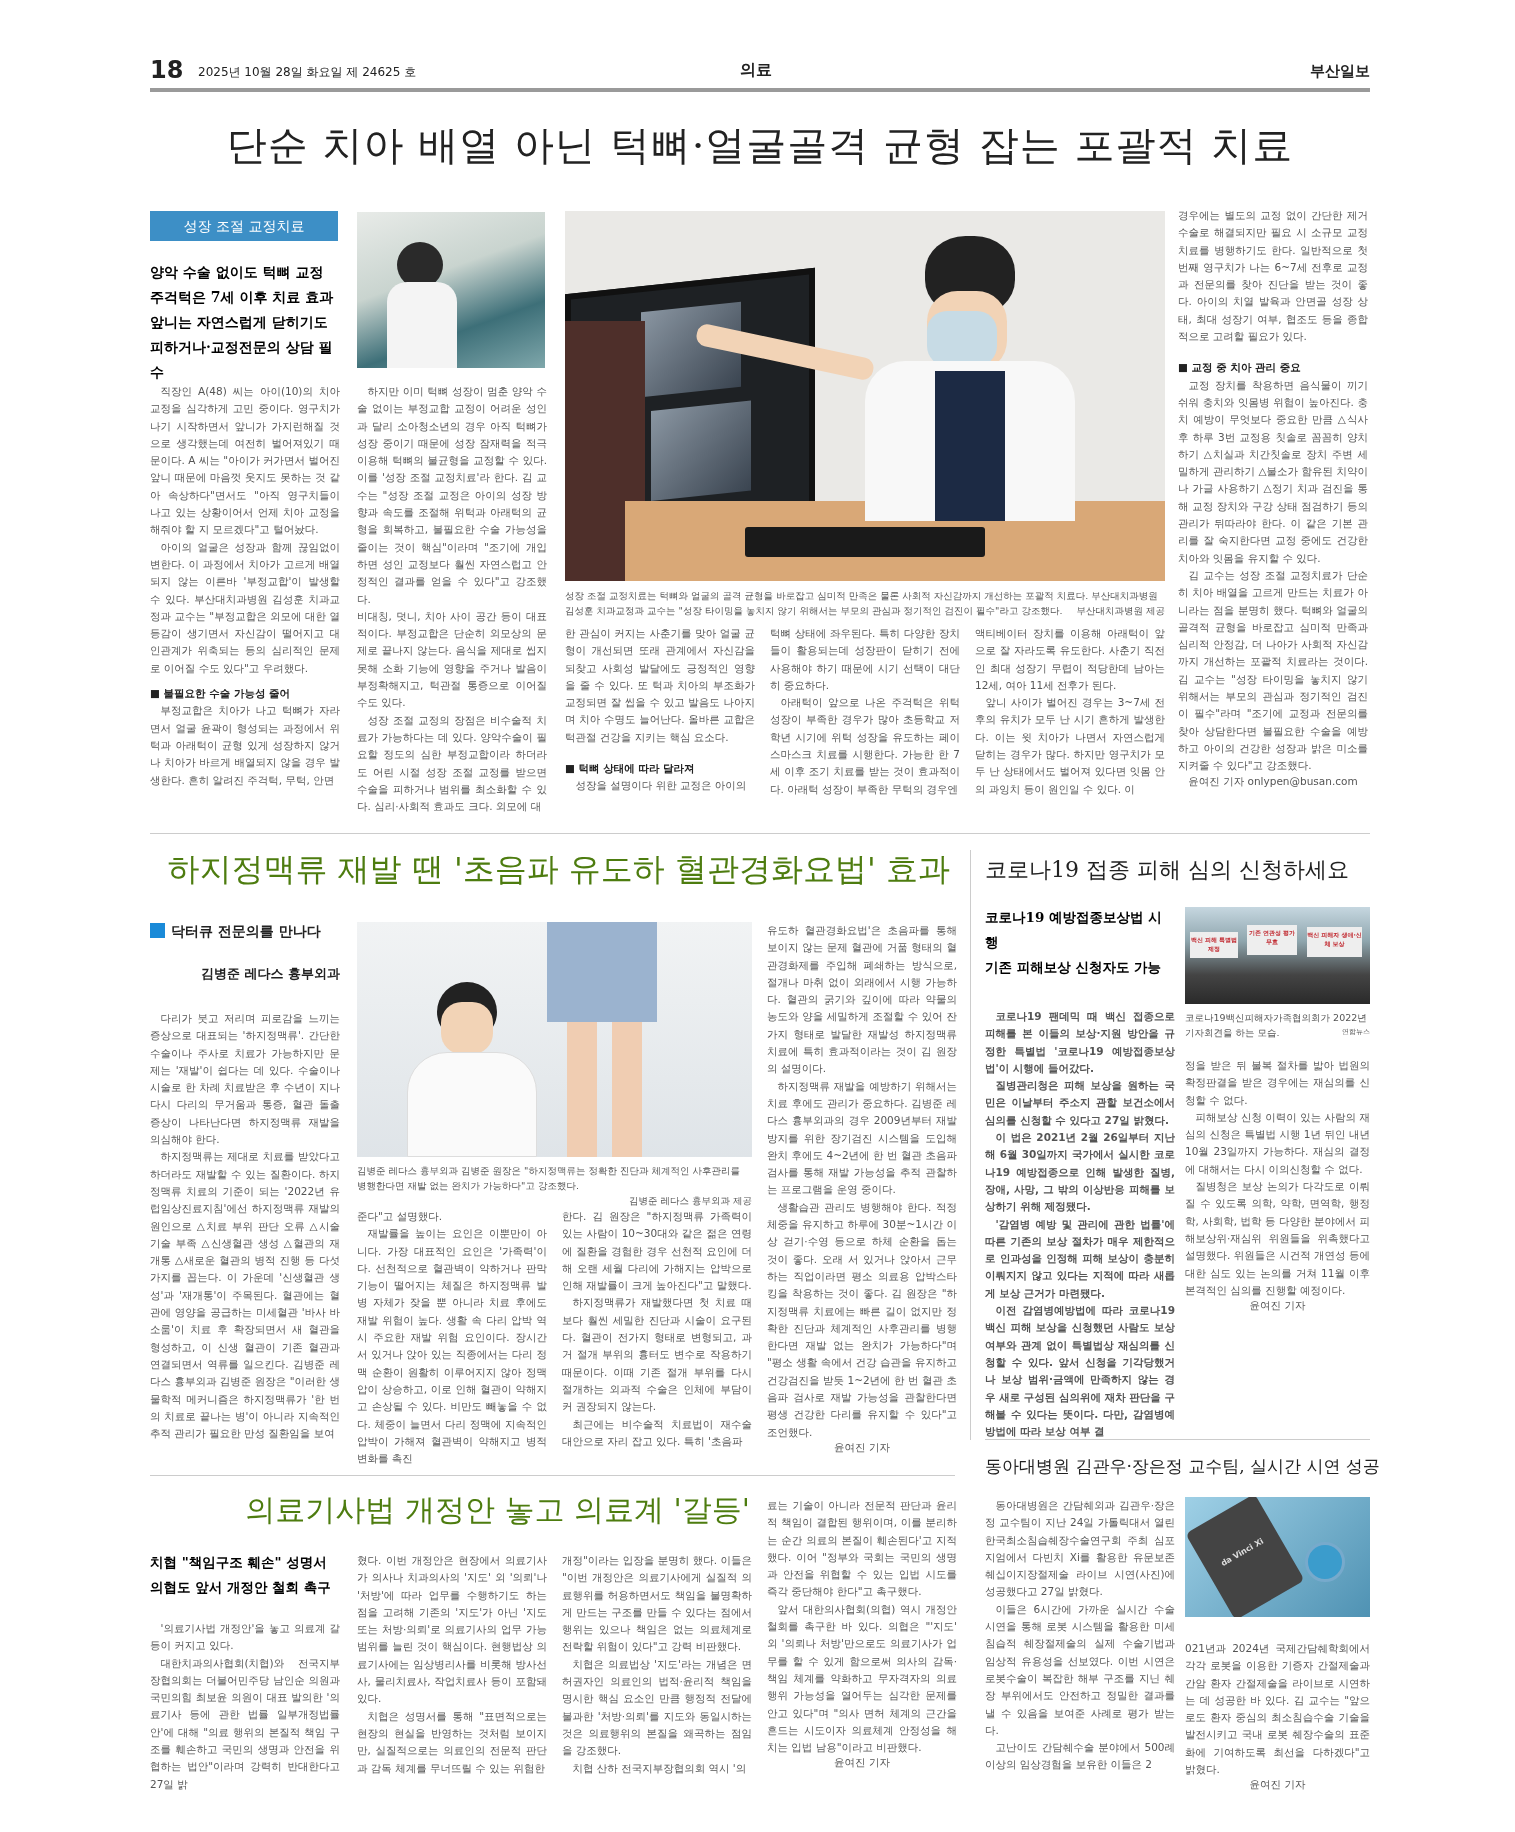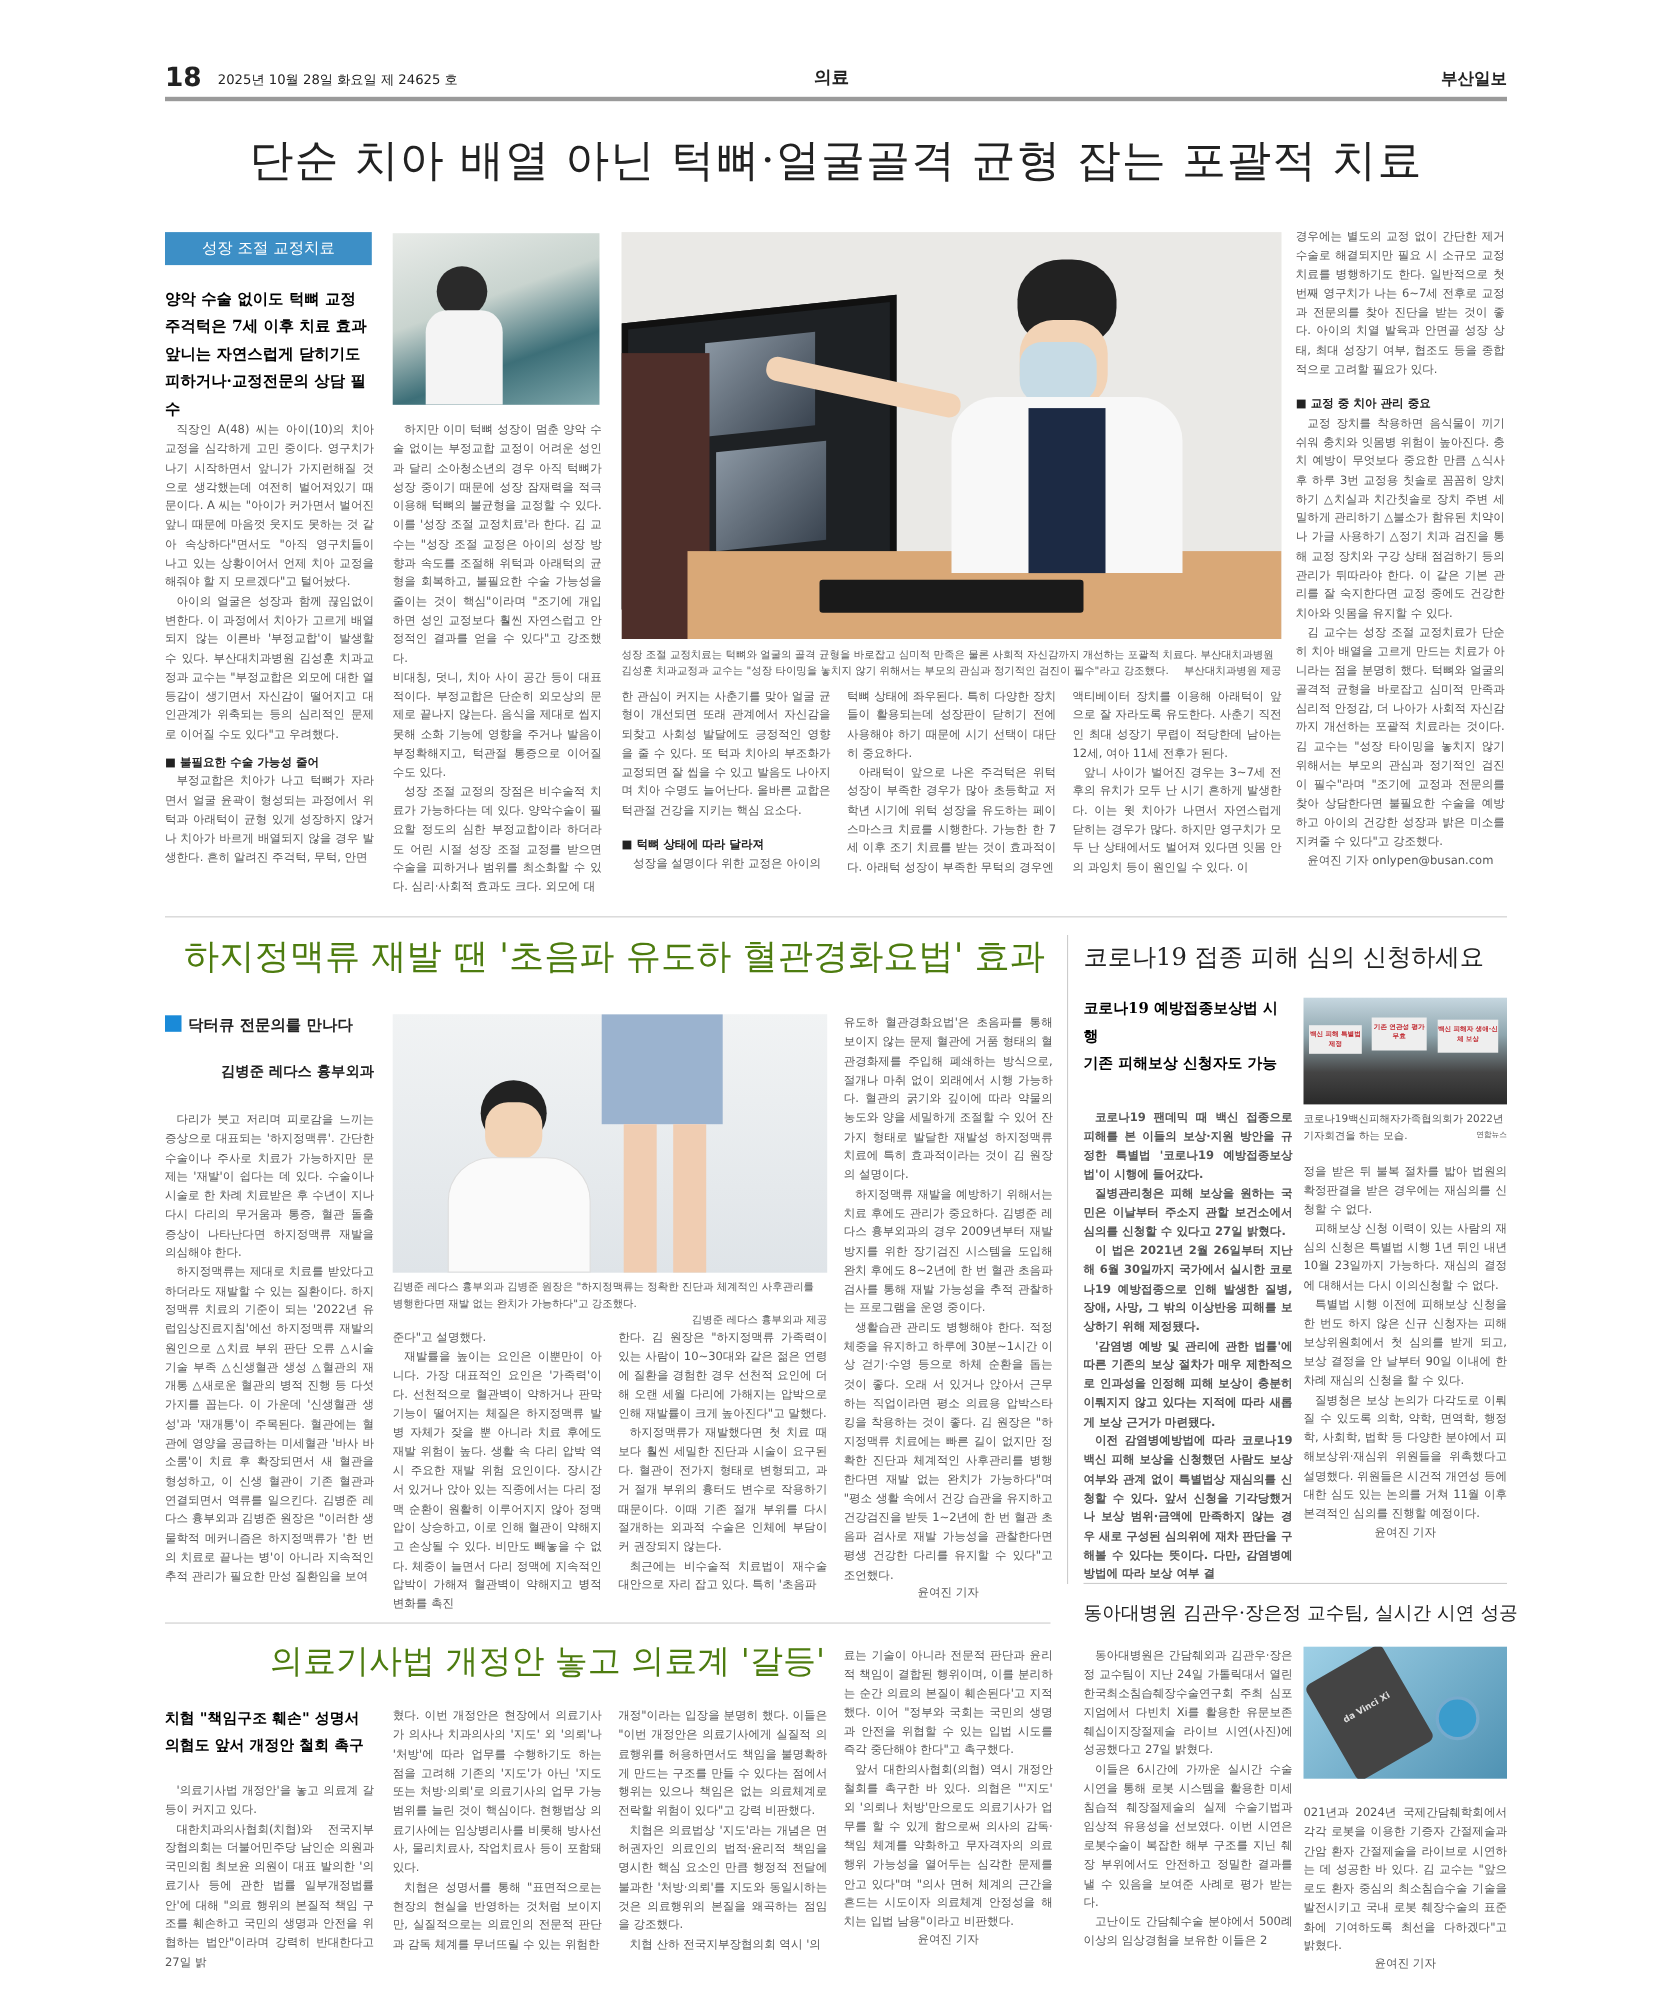--- a/index.html
+++ b/index.html
@@ -131,21 +131,21 @@
   <p style="text-indent:0">준다"고 설명했다.</p>
   <p>재발률을 높이는 요인은 이뿐만이 아니다. 가장 대표적인 요인은 '가족력'이다. 선천적으로 혈관벽이 약하거나 판막 기능이 떨어지는 체질은 하지정맥류 발병 자체가 잦을 뿐 아니라 치료 후에도 재발 위험이 높다. 생활 속 다리 압박 역시 주요한 재발 위험 요인이다. 장시간 서 있거나 앉아 있는 직종에서는 다리 정맥 순환이 원활히 이루어지지 않아 정맥압이 상승하고, 이로 인해 혈관이 약해지고 손상될 수 있다. 비만도 빼놓을 수 없다. 체중이 늘면서 다리 정맥에 지속적인 압박이 가해져 혈관벽이 약해지고 병적 변화를 촉진</p>
 </div>
 <div class="abs body" style="left:562px;top:1208px;width:190px;">
   <p style="text-indent:0">한다. 김 원장은 "하지정맥류 가족력이 있는 사람이 10~30대와 같은 젊은 연령에 질환을 경험한 경우 선천적 요인에 더해 오랜 세월 다리에 가해지는 압박으로 인해 재발률이 크게 높아진다"고 말했다.</p>
   <p>하지정맥류가 재발했다면 첫 치료 때보다 훨씬 세밀한 진단과 시술이 요구된다. 혈관이 전가지 형태로 변형되고, 과거 절개 부위의 흉터도 변수로 작용하기 때문이다. 이때 기존 절개 부위를 다시 절개하는 외과적 수술은 인체에 부담이 커 권장되지 않는다.</p>
   <p>최근에는 비수술적 치료법이 재수술 대안으로 자리 잡고 있다. 특히 '초음파</p>
 </div>
 <div class="abs body" style="left:767px;top:922px;width:190px;">
   <p style="text-indent:0">유도하 혈관경화요법'은 초음파를 통해 보이지 않는 문제 혈관에 거품 형태의 혈관경화제를 주입해 폐쇄하는 방식으로, 절개나 마취 없이 외래에서 시행 가능하다. 혈관의 굵기와 깊이에 따라 약물의 농도와 양을 세밀하게 조절할 수 있어 잔가지 형태로 발달한 재발성 하지정맥류 치료에 특히 효과적이라는 것이 김 원장의 설명이다.</p>
-  <p>하지정맥류 재발을 예방하기 위해서는 치료 후에도 관리가 중요하다. 김병준 레다스 흉부외과의 경우 2009년부터 재발 방지를 위한 장기검진 시스템을 도입해 완치 후에도 8~2년에 한 번 혈관 초음파 검사를 통해 재발 가능성을 추적 관찰하는 프로그램을 운영 중이다.</p>
+  <p>하지정맥류 재발을 예방하기 위해서는 치료 후에도 관리가 중요하다. 김병준 레다스 흉부외과의 경우 2009년부터 재발 방지를 위한 장기검진 시스템을 도입해 완치 후에도 4~2년에 한 번 혈관 초음파 검사를 통해 재발 가능성을 추적 관찰하는 프로그램을 운영 중이다.</p>
   <p>생활습관 관리도 병행해야 한다. 적정 체중을 유지하고 하루에 30분~1시간 이상 걷기·수영 등으로 하체 순환을 돕는 것이 좋다. 오래 서 있거나 앉아서 근무하는 직업이라면 평소 의료용 압박스타킹을 착용하는 것이 좋다. 김 원장은 "하지정맥류 치료에는 빠른 길이 없지만 정확한 진단과 체계적인 사후관리를 병행한다면 재발 없는 완치가 가능하다"며 "평소 생활 속에서 건강 습관을 유지하고 건강검진을 받듯 1~2년에 한 번 혈관 초음파 검사로 재발 가능성을 관찰한다면 평생 건강한 다리를 유지할 수 있다"고 조언했다.</p>
   <div class="byline">윤여진 기자</div>
 </div>
 
 <div class="abs headline3" style="left:985px;top:855px;">코로나19 접종 피해 심의 신청하세요</div>
 <div class="abs subhead" style="left:985px;top:905px;width:190px;font-size:13.5px;">
   <div>코로나19 예방접종보상법 시행</div>
   <div>기존 피해보상 신청자도 가능</div>
 </div>
 <div class="abs photo" style="left:1185px;top:907px;width:185px;height:97px;background:linear-gradient(180deg,#c6d7e0 0%,#8fa6ae 35%,#444 70%,#2a2a2a 100%);">
@@ -160,21 +160,20 @@
 <div class="abs body" style="left:985px;top:1008px;width:190px;font-weight:bold;">
   <p>코로나19 팬데믹 때 백신 접종으로 피해를 본 이들의 보상·지원 방안을 규정한 특별법 '코로나19 예방접종보상법'이 시행에 들어갔다.</p>
   <p>질병관리청은 피해 보상을 원하는 국민은 이날부터 주소지 관할 보건소에서 심의를 신청할 수 있다고 27일 밝혔다.</p>
   <p>이 법은 2021년 2월 26일부터 지난해 6월 30일까지 국가에서 실시한 코로나19 예방접종으로 인해 발생한 질병, 장애, 사망, 그 밖의 이상반응 피해를 보상하기 위해 제정됐다.</p>
   <p>'감염병 예방 및 관리에 관한 법률'에 따른 기존의 보상 절차가 매우 제한적으로 인과성을 인정해 피해 보상이 충분히 이뤄지지 않고 있다는 지적에 따라 새롭게 보상 근거가 마련됐다.</p>
   <p>이전 감염병예방법에 따라 코로나19 백신 피해 보상을 신청했던 사람도 보상 여부와 관계 없이 특별법상 재심의를 신청할 수 있다. 앞서 신청을 기각당했거나 보상 범위·금액에 만족하지 않는 경우 새로 구성된 심의위에 재차 판단을 구해볼 수 있다는 뜻이다. 다만, 감염병예방법에 따라 보상 여부 결</p>
 </div>
 <div class="abs body" style="left:1185px;top:1057px;width:185px;">
   <p style="text-indent:0">정을 받은 뒤 불복 절차를 밟아 법원의 확정판결을 받은 경우에는 재심의를 신청할 수 없다.</p>
   <p>피해보상 신청 이력이 있는 사람의 재심의 신청은 특별법 시행 1년 뒤인 내년 10월 23일까지 가능하다. 재심의 결정에 대해서는 다시 이의신청할 수 없다.</p>
-  <p>특별법 시행 이전에 피해보상 신청을 한 번도 하지 않은 신규 신청자는 피해보상위원회에서 첫 심의를 받게 되고, 보상 결정을 안 날부터 90일 이내에 한 차례 재심의 신청을 할 수 있다.</p>
   <p>질병청은 보상 논의가 다각도로 이뤄질 수 있도록 의학, 약학, 면역학, 행정학, 사회학, 법학 등 다양한 분야에서 피해보상위·재심위 위원들을 위촉했다고 설명했다. 위원들은 시건적 개연성 등에 대한 심도 있는 논의를 거쳐 11월 이후 본격적인 심의를 진행할 예정이다.</p>
   <div class="byline">윤여진 기자</div>
 </div>
 
 <div class="abs rule" style="left:150px;top:1475px;width:805px;"></div>
 <div class="abs rule" style="left:985px;top:1439px;width:385px;"></div>
 
 <div class="abs headline2" style="left:150px;top:1490px;width:600px;font-size:30px;">의료기사법 개정안 놓고 의료계 '갈등'</div>
 <div class="abs subhead" style="left:150px;top:1550px;width:200px;font-size:13.5px;">
   <div>치협 "책임구조 훼손" 성명서</div>

